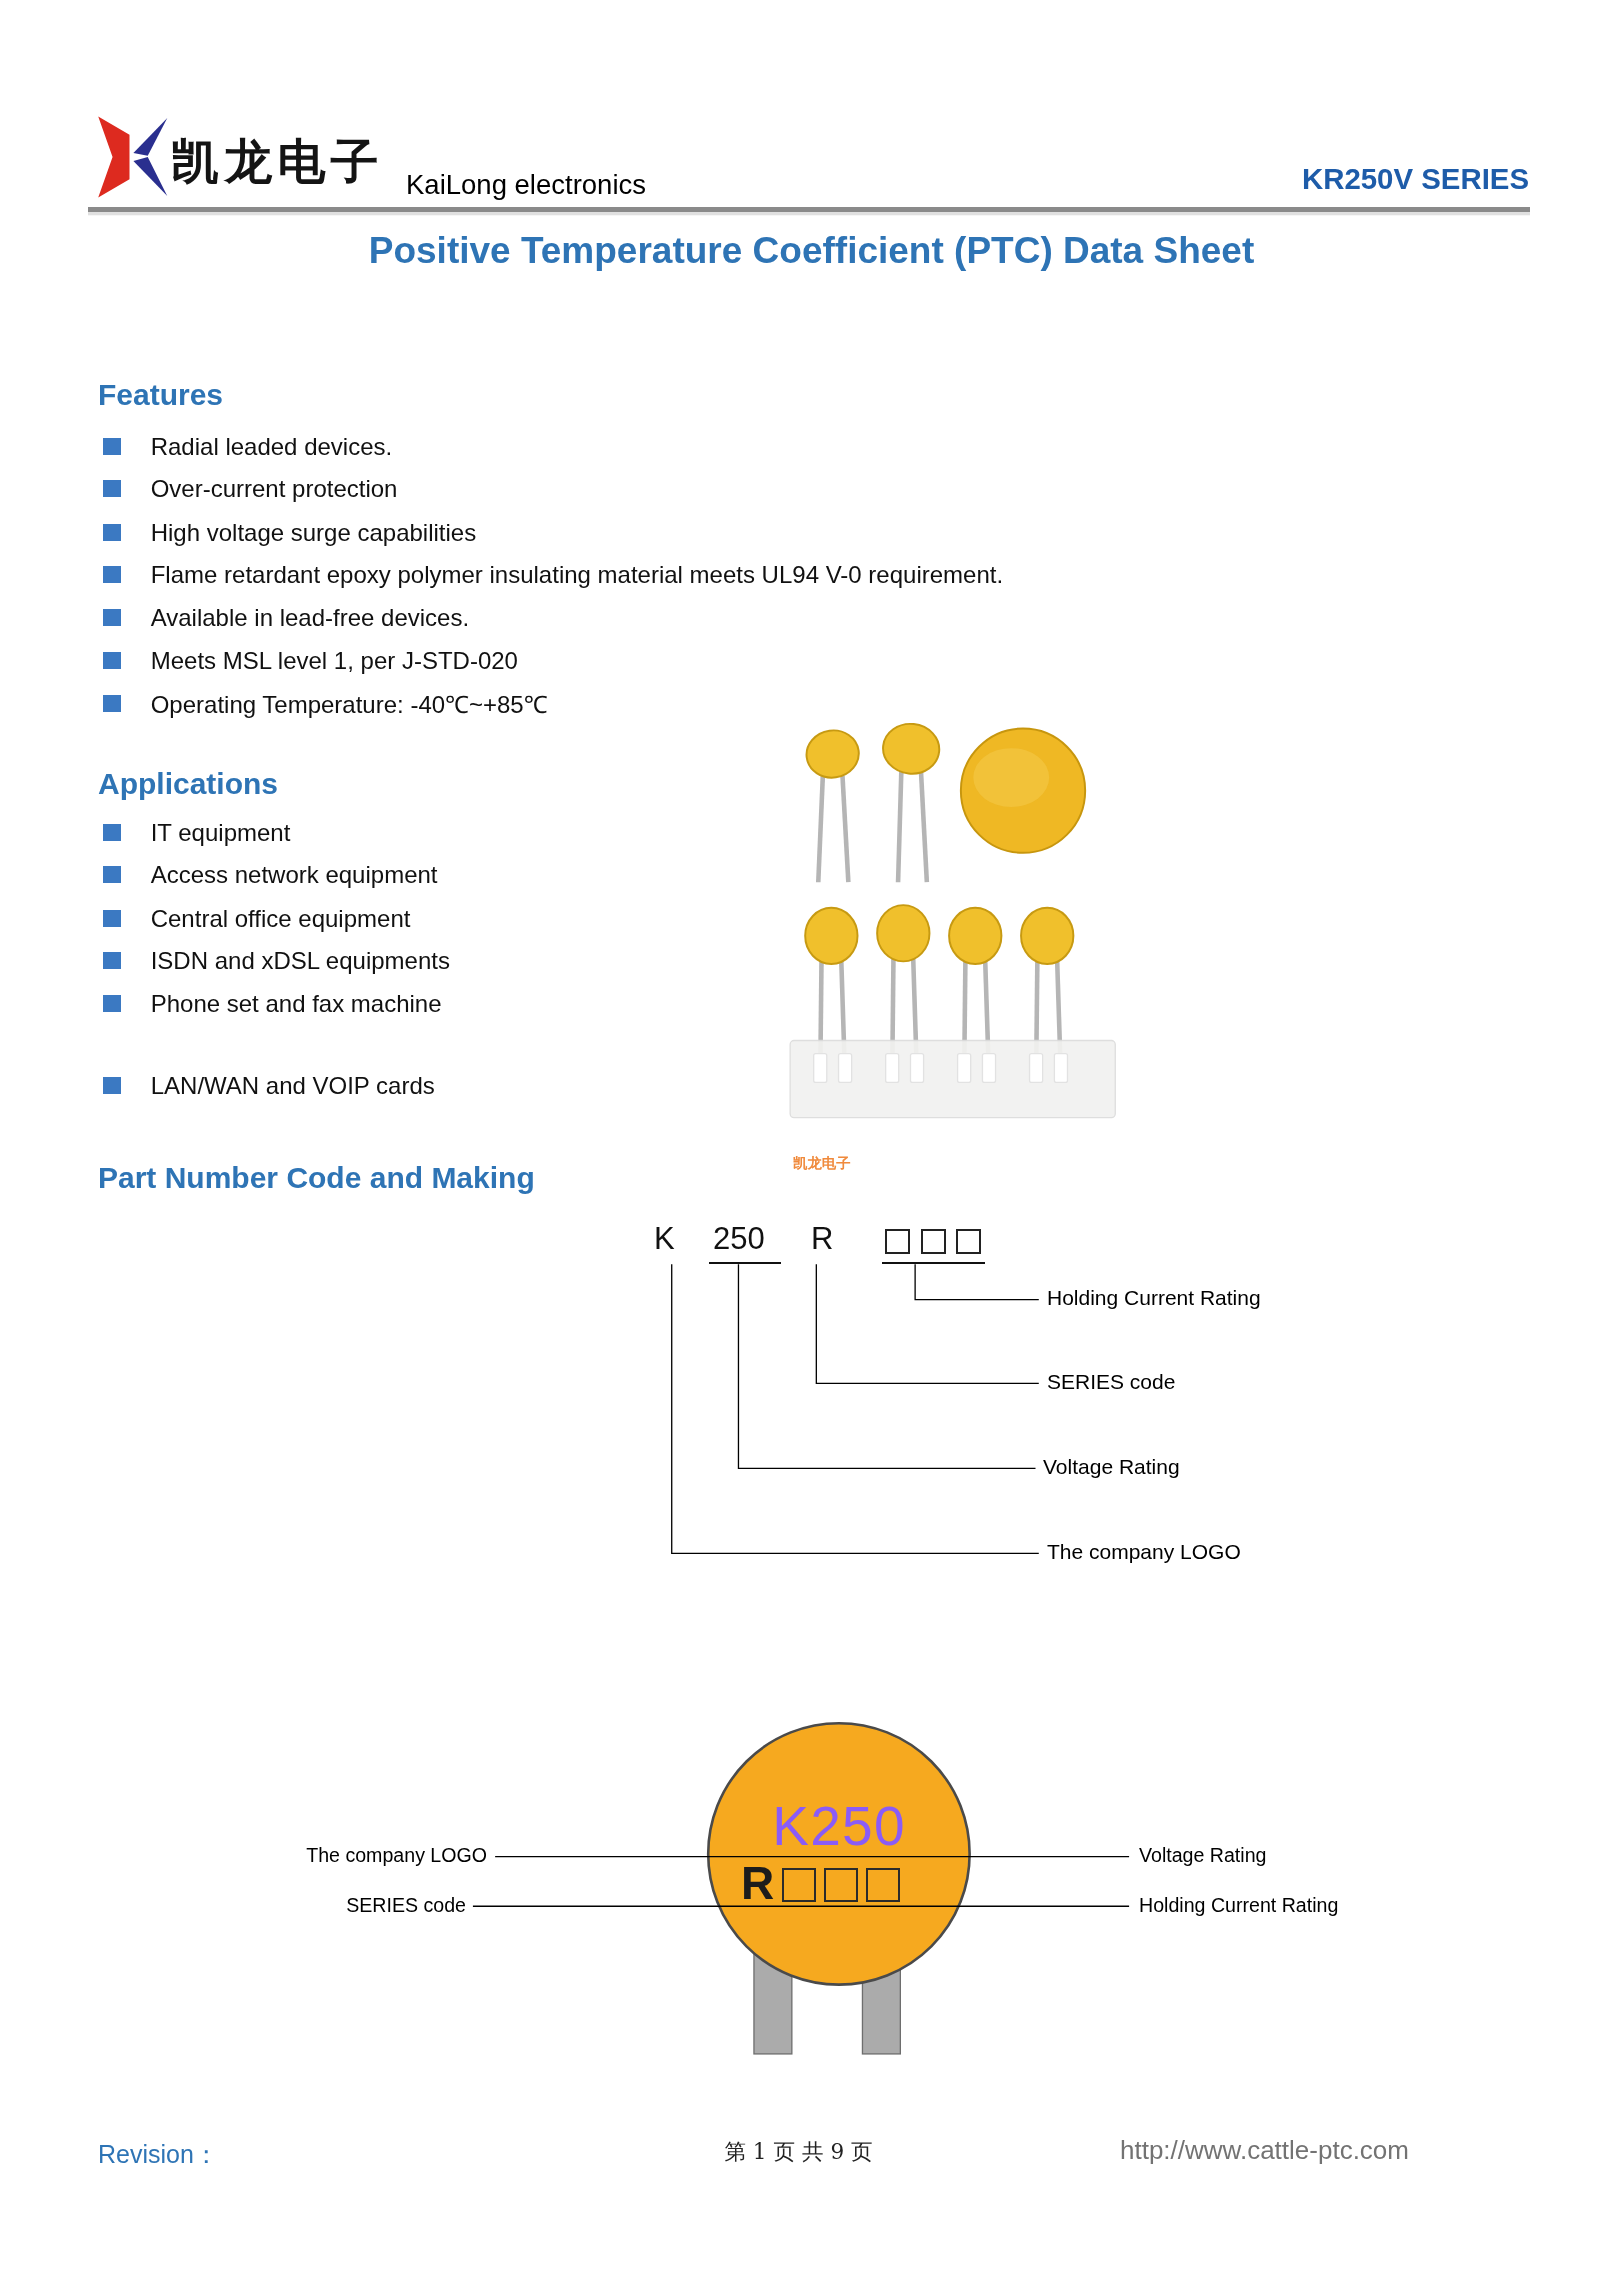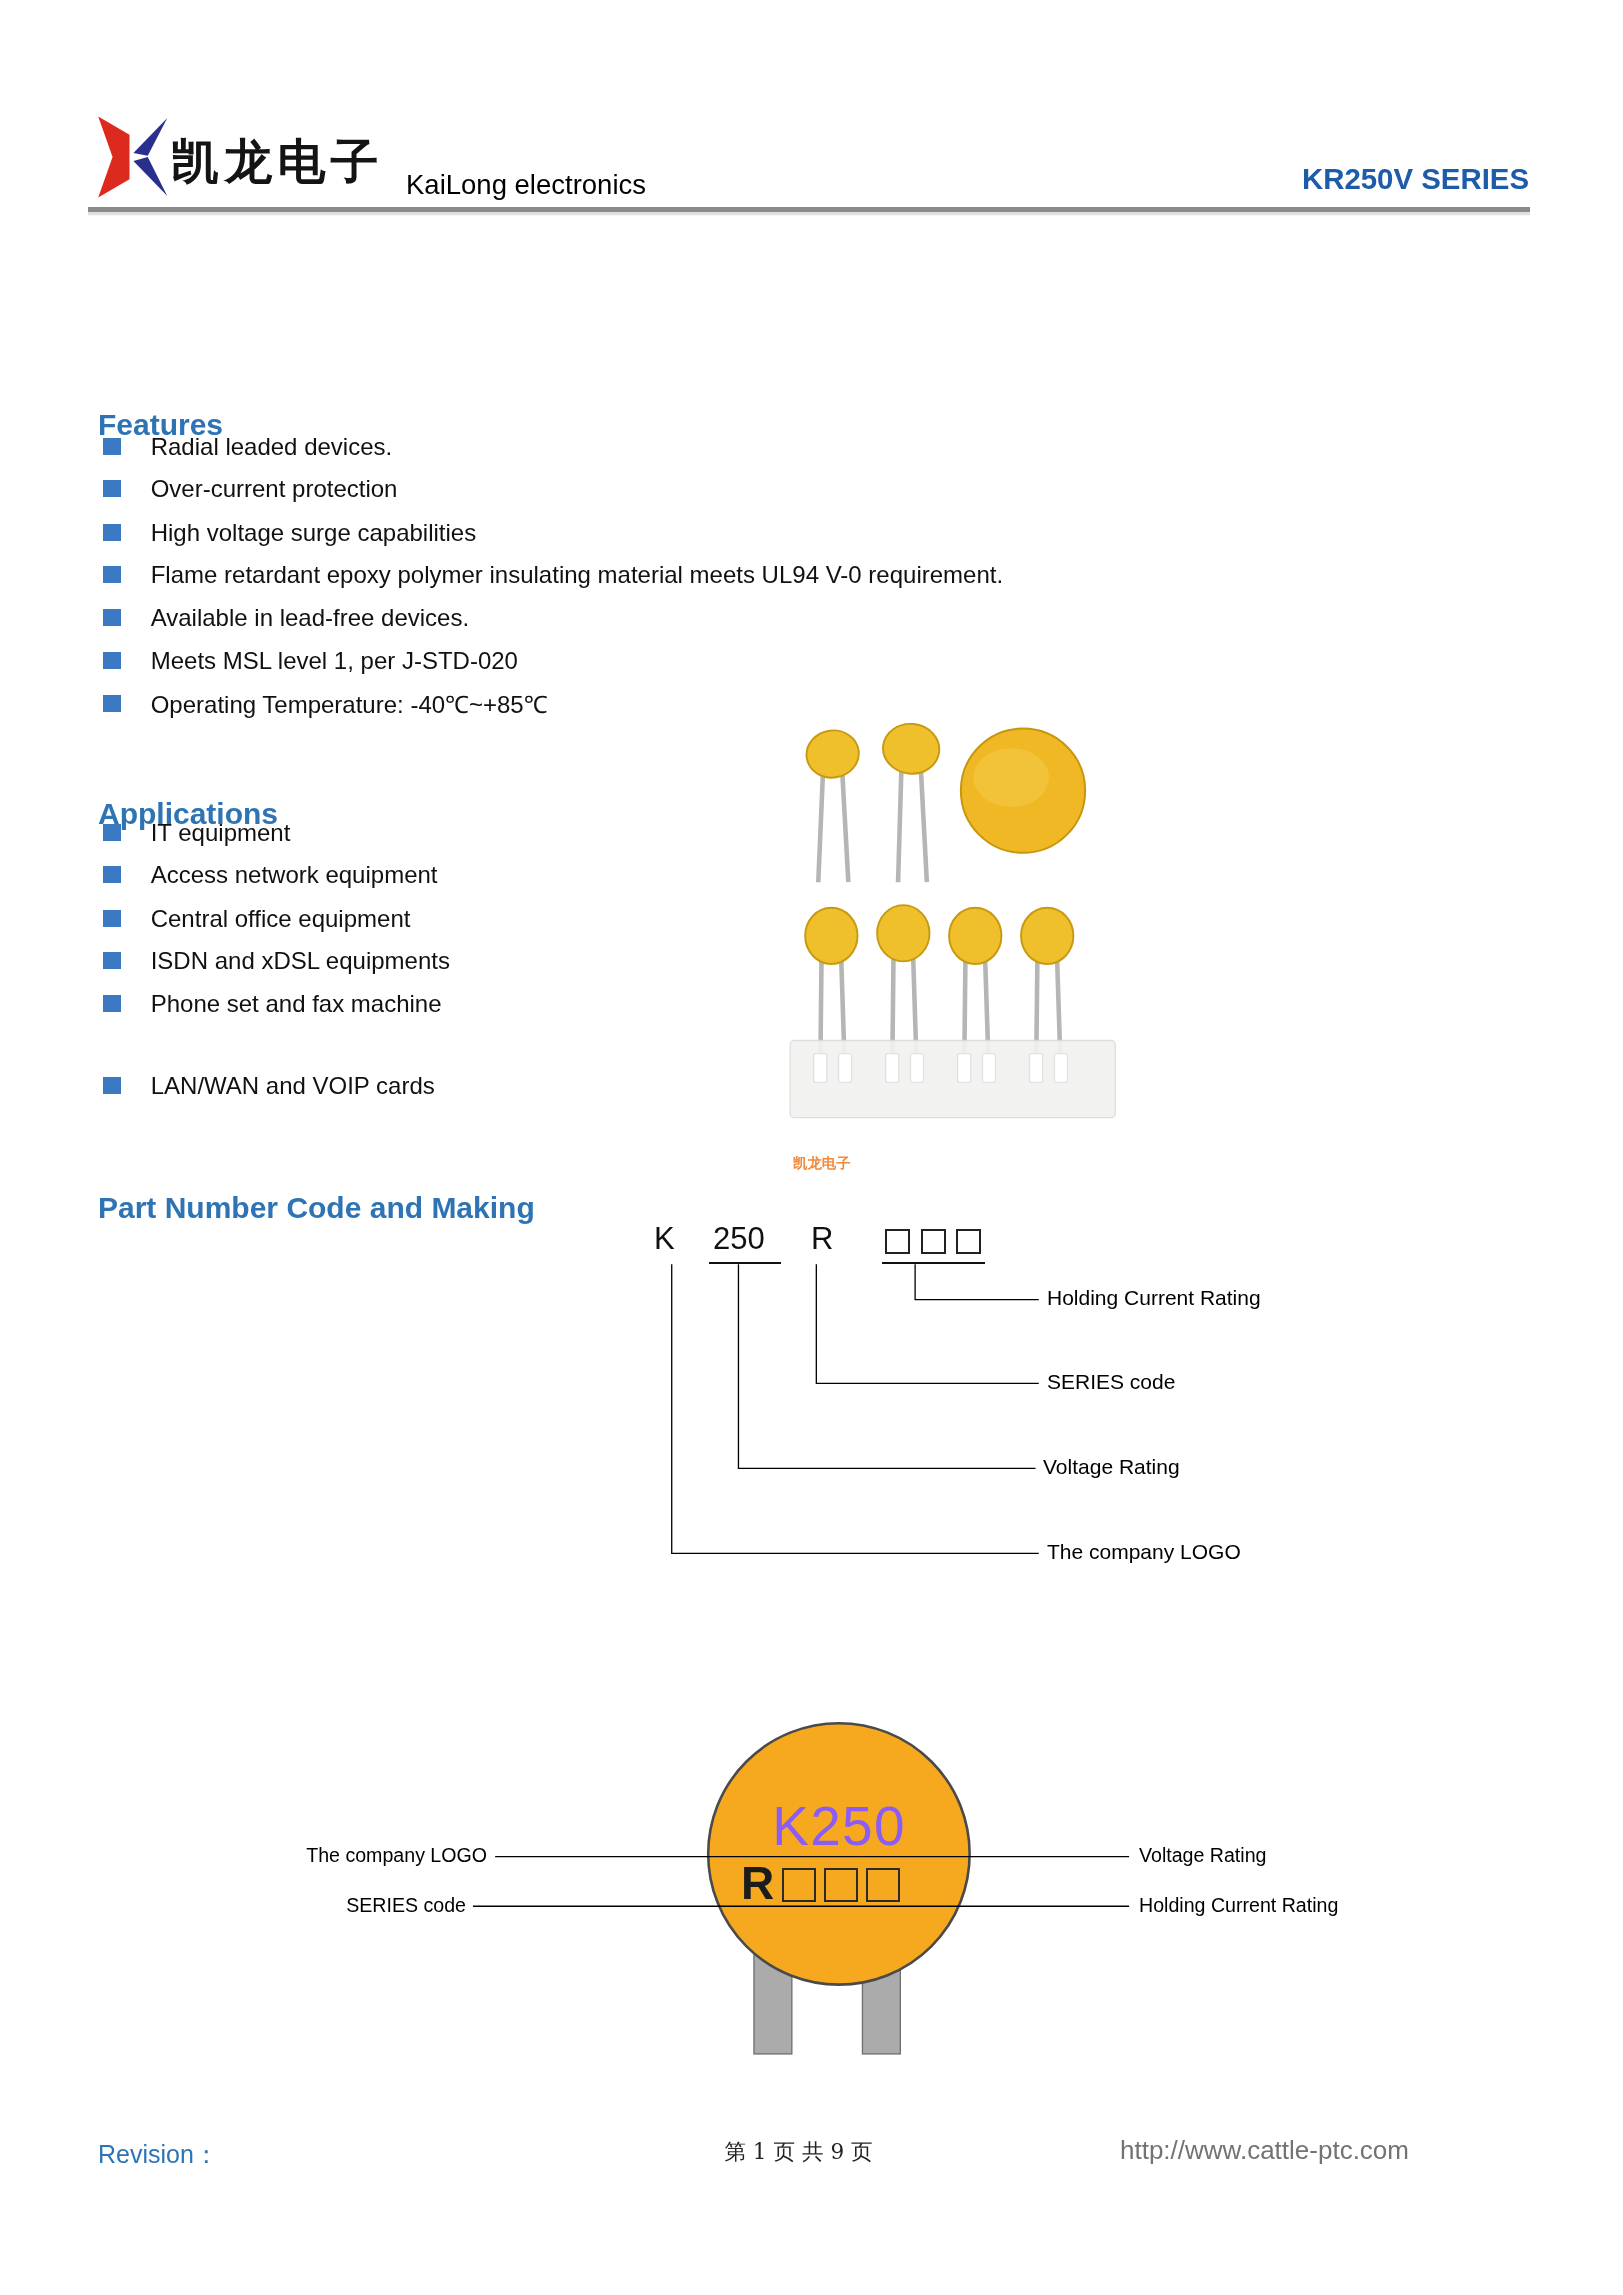--- a/index.html
+++ b/index.html
@@ -14,21 +14,21 @@
   .calligraphy { position:absolute; left:171px; top:130px; font-size:48px; font-weight:bold;
                  font-family:"DejaVu Serif", serif; letter-spacing:5.2px; color:#141414; }
   .company     { position:absolute; left:406px; top:169px; font-size:27.5px; color:#000; }
   .series      { position:absolute; left:1112px; top:162px; width:417px; text-align:right;
                  font-size:29.4px; font-weight:bold; color:#1E5CA9; }
   .rule        { position:absolute; left:88px; top:207px; width:1442px; height:4.6px;
                  background:#8a8a8a; box-shadow:0 3.3px 0 rgba(0,0,0,0.12); }
   .doc-title   { position:absolute; left:0; top:230px; width:1623px; text-align:center;
                  font-size:37px; font-weight:bold; color:#2E74B5; }
 
-  .heading { position:absolute; left:98px; font-size:30px; font-weight:bold; color:#2E74B5;margin-top:30px; }
+  .heading { position:absolute; left:98px; font-size:30px; font-weight:bold; color:#2E74B5; }
 
   .li { position:absolute; left:103px; display:flex; align-items:center; gap:30px;
         font-size:24px; color:#111; height:29px; }
   .bullet { width:17.7px; height:17.7px; background:#3B79C2; flex:none; }
 
   .watermark { position:absolute; left:793px; top:1154px; font-size:14.4px; font-weight:bold; color:#F08A3C; }
 
   
   .code-ch { position:absolute; top:1221px; font-size:31px; color:#111; }
   .codesq-row { position:absolute; left:885px; top:1229px; display:flex; gap:10.5px; }
@@ -61,20 +61,21 @@
 
   <svg class="abs" style="left:90px; top:114px;" width="79" height="86" viewBox="0 0 120 132">
     <polygon points="12,4 60,32 60,100 12,128 34,66" fill="#DD2A1F"></polygon>
     <polygon points="66,60 118,6 88,64" fill="#2A2F8F"></polygon>
     <polygon points="66,72 88,66 118,126" fill="#2A2F8F"></polygon>
   </svg>
   <div class="calligraphy">凯龙电子</div>
   <div class="company">KaiLong electronics</div>
   <div class="series">KR250V SERIES</div>
   <div class="rule"></div>
+  <div class="doc-title">Positive Temperature Coefficient (PTC) Data Sheet</div>
 
   <div class="heading" style="top:378px;">Features</div>
   <div class="li" style="top:432px;">
     <span class="bullet"></span>
     <span>Radial leaded devices.</span>
   </div>
   <div class="li" style="top:474px;">
     <span class="bullet"></span>
     <span>Over-current protection</span>
   </div>

